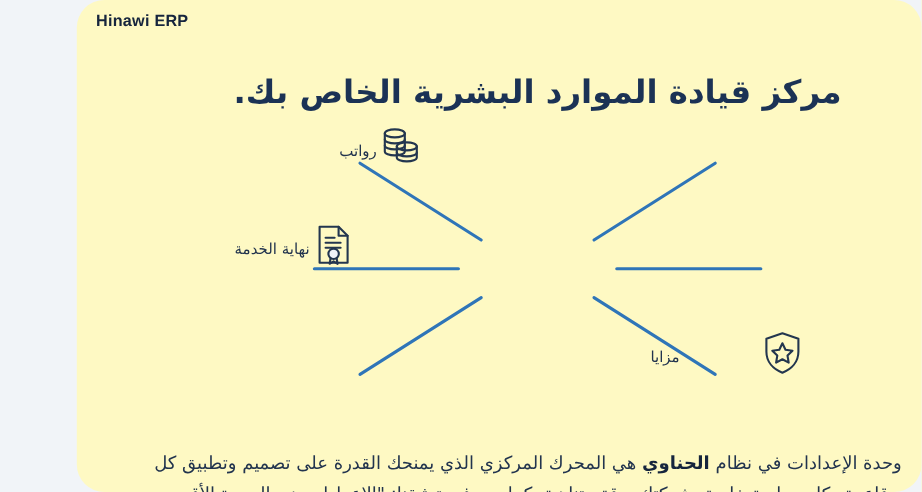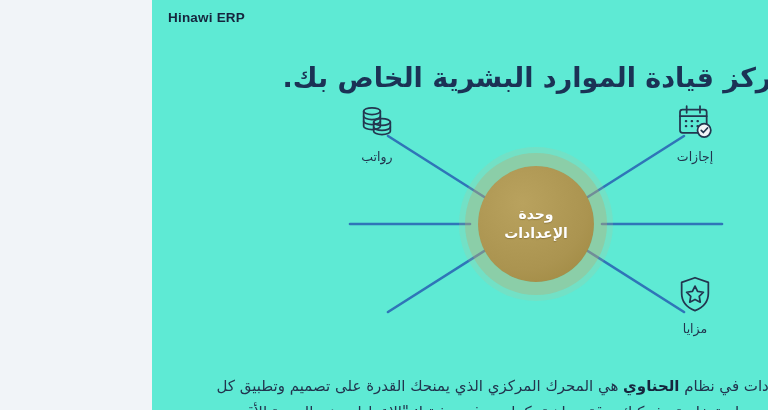--- a/index.html
+++ b/index.html
@@ -10,23 +10,24 @@
   body {
     width: 768px;
     height: 410px;
     overflow: hidden;
     background: #f1f4f8;
     font-family: "DejaVu Sans", "Liberation Sans", sans-serif;
     color: #1e3050;
   }
   .stage {
     position: relative;
-    width: 616px;
+    width: 704px;
     height: 410px;
-    background: #5eead4;
+    background: #fef9c3;
+    border-radius: 23px;
   }
 
   
   .brand {
     position: absolute;
     top: 10px;
     left: 16px;
     direction: ltr;
     font-family: "Liberation Sans", "DejaVu Sans", sans-serif;
     font-size: 13.5px;
@@ -93,21 +94,21 @@
     font-weight: bold;
     line-height: 1.35;
     text-shadow: 0 1px 1px rgba(90,70,20,0.35);
   }
 
   
   .node {
     position: absolute;
     width: 130px;
     display: flex;
-    flex-direction: column;
+    flex-direction: row;
     align-items: center;
     direction: rtl;
   }
   .node .ico {
     width: 40px;
     height: 40px;
     display: block;
     color: #23364f;
   }
   .node .ico svg { display: block; width: 40px; height: 40px; }
@@ -118,21 +119,21 @@
     color: #22344e;
     white-space: nowrap;
     line-height: 1.2;
   }
 
   .n-salaries   { left: 160px; top: 6px; }
   .n-leaves     { left: 478px; top: 6px; }
   .n-eos        { left: 104px; top: 88px; }
   .n-hours      { left: 534px; top: 88px; }
   .n-advances   { left: 160px; top: 178px; }
-  .n-benefits   { left: 478px; top: 178px; }
+  .n-benefits   { left: 478px; top: 178px; justify-content: space-between; }
 
   
   .caption {
     position: absolute;
     left: 56px;
     top: 358px;
     width: 640px;
     text-align: center;
     direction: rtl;
     font-size: 15px;
@@ -156,57 +157,49 @@
       <g stroke="#2f75b8" stroke-width="2.6" stroke-linecap="round" fill="none">
         <line x1="236" y1="40" x2="337" y2="104"></line>
         <line x1="532" y1="40" x2="431" y2="104"></line>
         <line x1="198" y1="128" x2="318" y2="128"></line>
         <line x1="570" y1="128" x2="450" y2="128"></line>
         <line x1="236" y1="216" x2="337" y2="152"></line>
         <line x1="532" y1="216" x2="431" y2="152"></line>
       </g>
     </svg>
 
-    <div class="hub">
-      <span class="hub-line">وحدة</span>
-      <span class="hub-line">الإعدادات</span>
-    </div>
 
     <div class="node n-salaries">
       <span class="ico">
         <svg viewBox="0 0 48 48" fill="none" stroke="currentColor" stroke-width="2.1" stroke-linecap="round" stroke-linejoin="round">
           <ellipse cx="18" cy="11" rx="10" ry="4"></ellipse>
           <path d="M8 11v18c0 2.2 4.5 4 10 4s10-1.8 10-4V11"></path>
           <path d="M8 17c0 2.2 4.5 4 10 4s10-1.8 10-4"></path>
           <path d="M8 23c0 2.2 4.5 4 10 4s10-1.8 10-4"></path>
           <ellipse cx="30" cy="24" rx="10" ry="4"></ellipse>
           <path d="M20 24v11c0 2.2 4.5 4 10 4s10-1.8 10-4V24"></path>
           <path d="M20 30c0 2.2 4.5 4 10 4s10-1.8 10-4"></path>
         </svg>
       </span>
       <span class="lbl">رواتب</span>
     </div>
 
-    <div class="node n-leaves">
+
+    <div class="node n-eos">
       <span class="ico">
         <svg viewBox="0 0 48 48" fill="none" stroke="currentColor" stroke-width="2.1" stroke-linecap="round" stroke-linejoin="round">
-          <rect x="6" y="9" width="32" height="28" rx="3"></rect>
-          <path d="M6 17h32"></path>
-          <path d="M14 5v8M30 5v8"></path>
-          <g stroke-width="2.6">
-            <path d="M13 23h0.5M20 23h0.5M27 23h0.5"></path>
-            <path d="M13 29h0.5M20 29h0.5M27 29h0.5"></path>
-          </g>
-          <circle cx="35" cy="34" r="8" fill="#f1f4f8"></circle>
-          <path d="M31.5 34l2.5 2.6 5-5.4"></path>
+          <path d="M10 6h19l9 9v27H10z"></path>
+          <path d="M29 6v9h9"></path>
+          <path d="M16 17h9M16 22h15M16 27h15"></path>
+          <circle cx="24" cy="33" r="5.2" fill="#f1f4f8"></circle>
+          <path d="M21 37.4l-1 5.6 4-2.4 4 2.4-1-5.6"></path>
         </svg>
       </span>
-      <span class="lbl">إجازات</span>
+      <span class="lbl">نهاية الخدمة</span>
     </div>
-
 
 
 
     <div class="node n-benefits">
       <span class="ico">
         <svg viewBox="0 0 48 48" fill="none" stroke="currentColor" stroke-width="2.1" stroke-linecap="round" stroke-linejoin="round">
           <path d="M24 4.5l16 5.5v13c0 10-6.8 17.3-16 21-9.2-3.7-16-11-16-21v-13z"></path>
           <path d="M24 14.5l3.1 6.4 7 1-5 4.9 1.2 7-6.3-3.3-6.3 3.3 1.2-7-5-4.9 7-1z"></path>
         </svg>
       </span>

